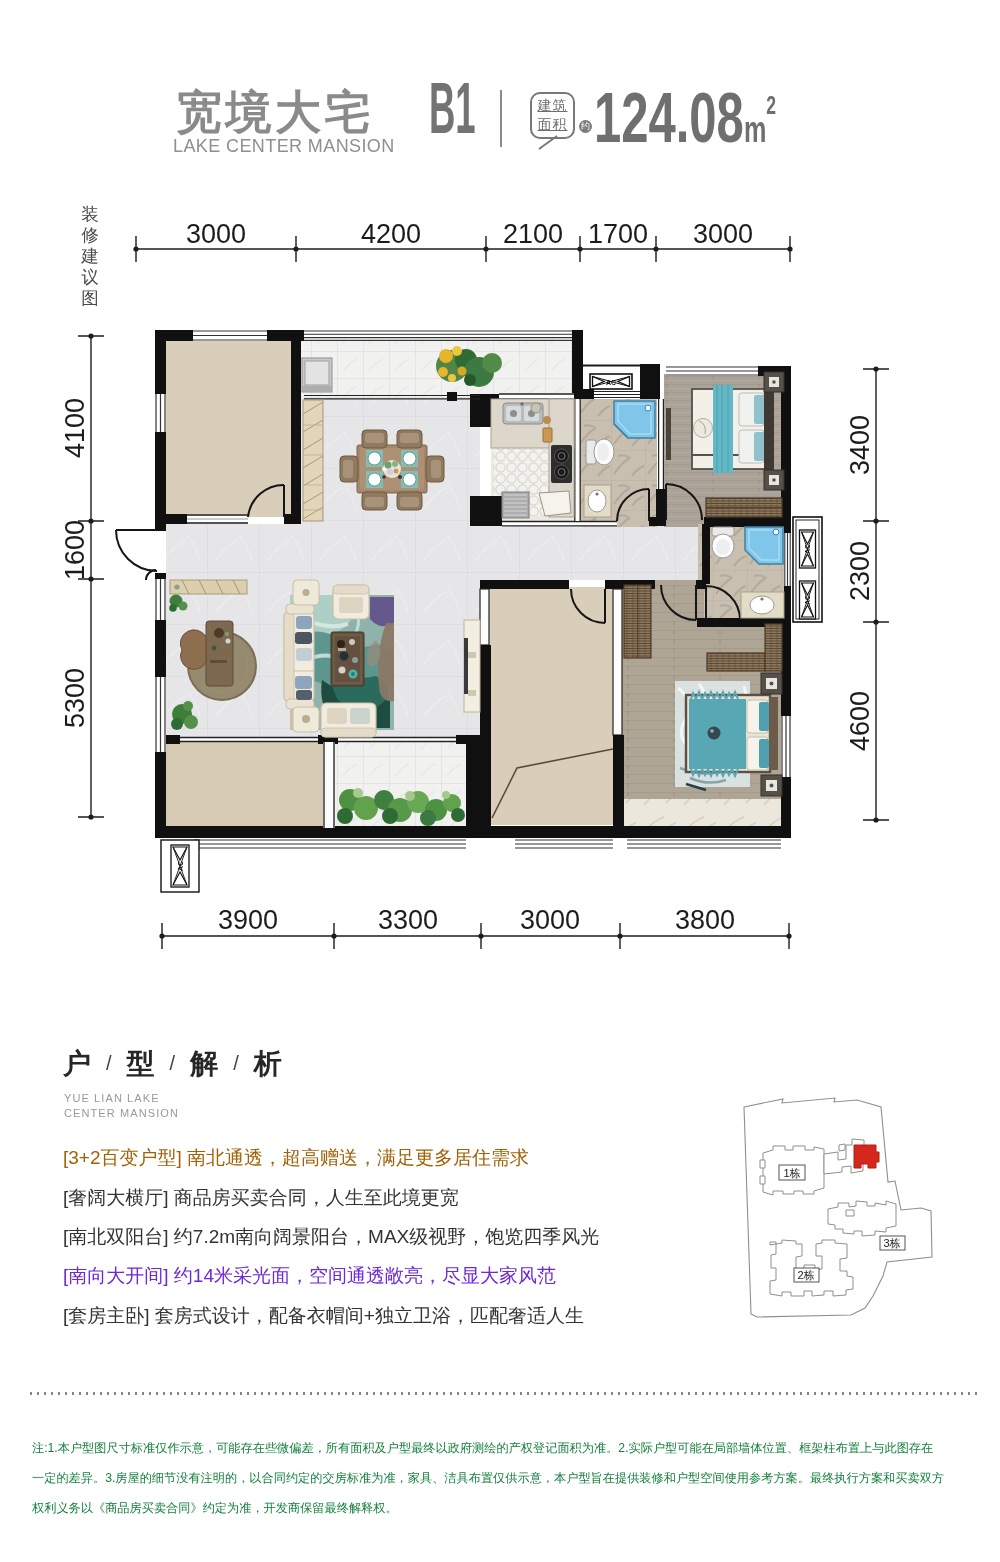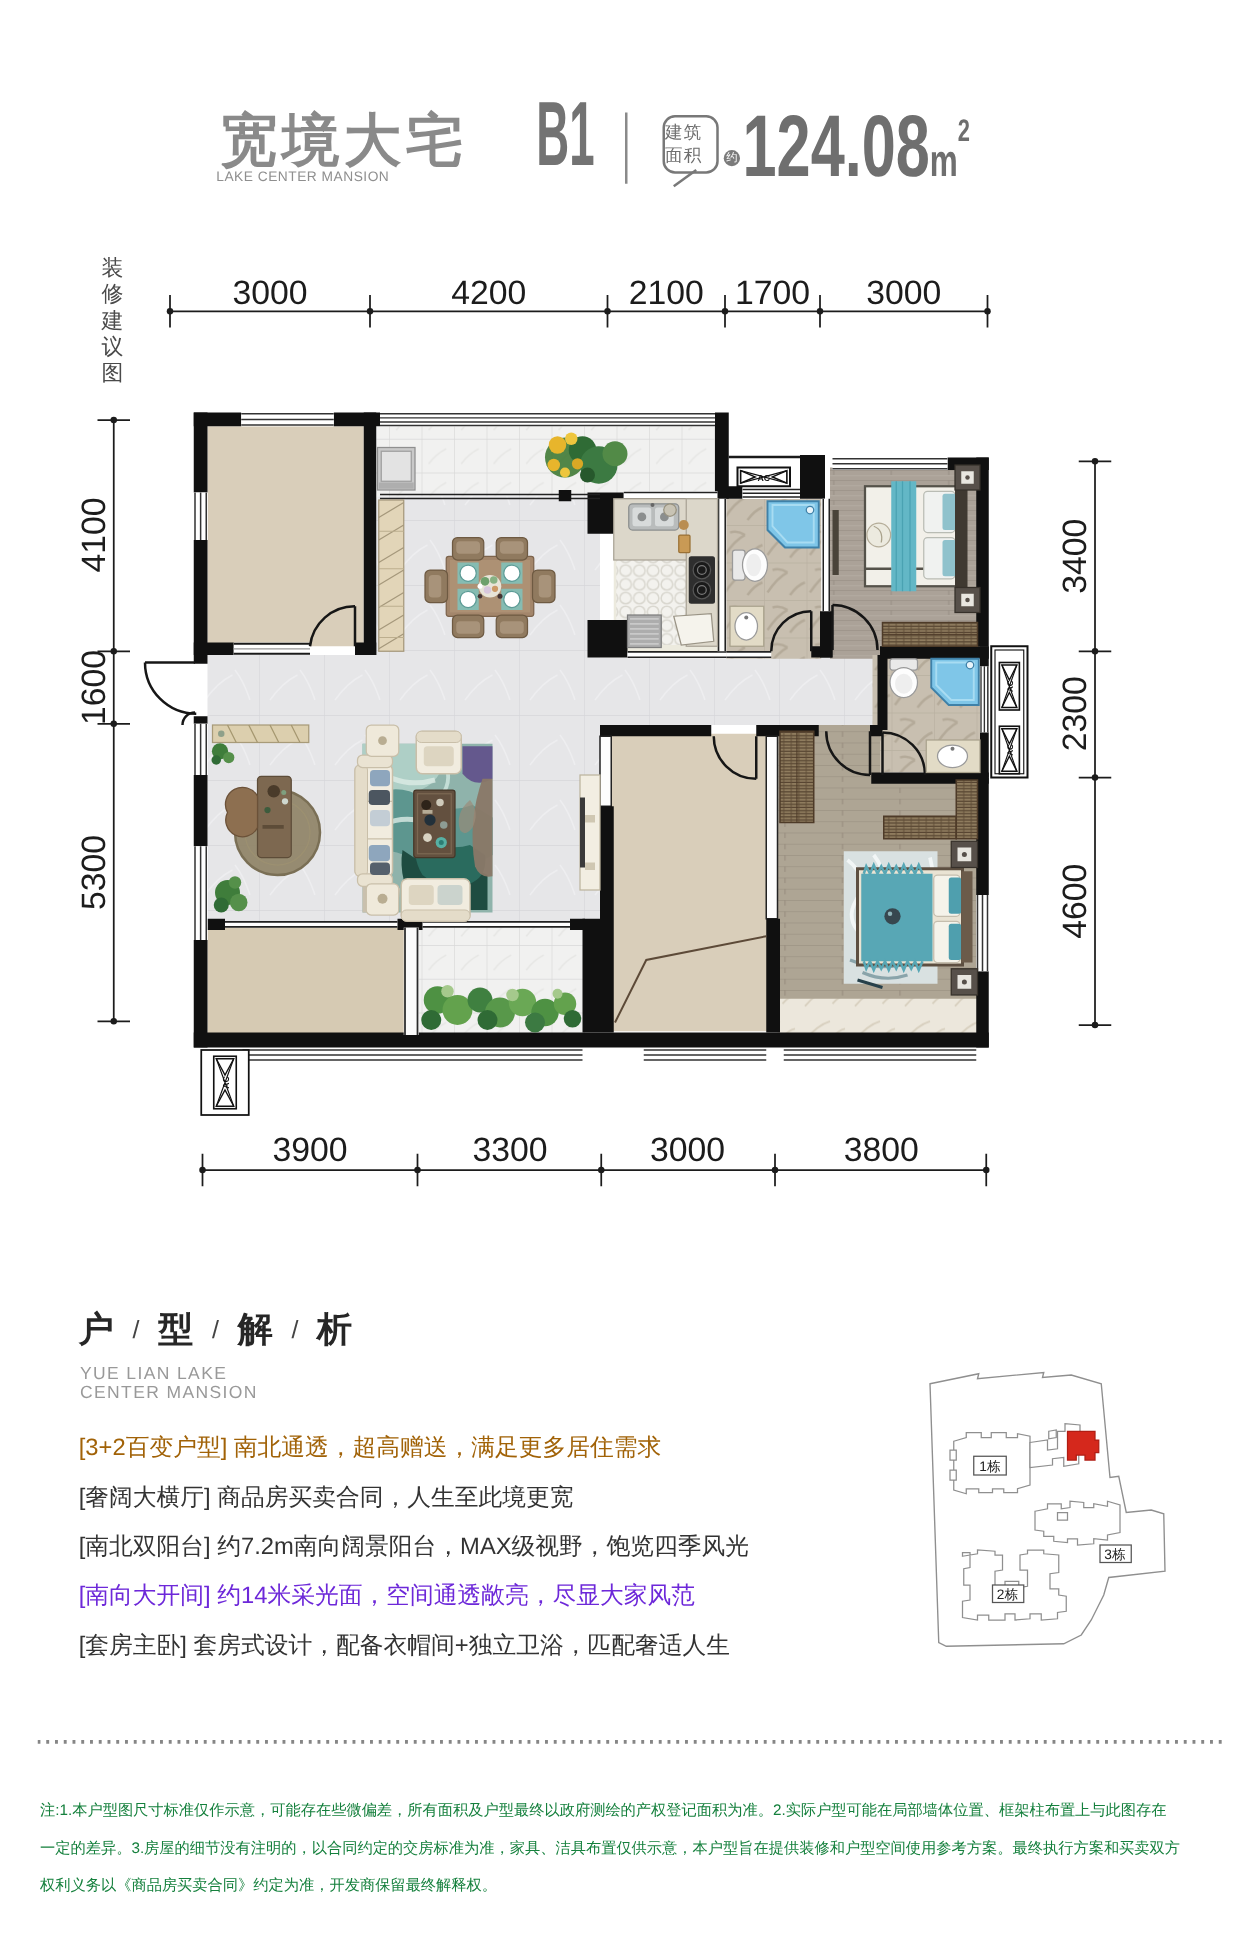--- a/index.html
+++ b/index.html
@@ -5,27 +5,27 @@
 html,body{margin:0;padding:0;}
 body{width:1000px;height:1562px;position:relative;background:#ffffff;overflow:hidden;
  font-family:"Liberation Sans",sans-serif;}
 .abs{position:absolute;}
 </style>
 </head>
 <body>
 
 <div class="abs" style="left:176px;top:82px;font-family:'Liberation Serif',serif;font-size:46px;font-weight:700;color:#8a8a8a;letter-spacing:3.5px;white-space:nowrap;">宽境大宅</div>
 
-<div class="abs" style="left:173px;top:136px;font-size:11px;color:#8f8f8f;letter-spacing:0.4px;white-space:nowrap;">LAKE CENTER MANSION</div>
+<div class="abs" style="left:173px;top:136px;font-size:18px;color:#8f8f8f;letter-spacing:0.4px;white-space:nowrap;">LAKE CENTER MANSION</div>
 
 <div class="abs" style="left:429px;top:71px;font-size:73px;line-height:73px;font-weight:700;color:#737373;letter-spacing:0;transform:scaleX(0.50);transform-origin:left top;white-space:nowrap;">B1</div>
 
 <div class="abs" style="left:500px;top:90px;width:2px;height:57px;background:#8a8a8a;"></div>
 
-<div class="abs" style="left:530px;top:92px;width:41px;height:41px;border:2px solid #787878;border-radius:10px;color:#6e6e6e;font-size:14px;font-weight:500;text-align:left;line-height:19px;padding-top:2px;letter-spacing:1px;">建筑<br>面积</div>
+<div class="abs" style="left:530px;top:92px;width:41px;height:41px;border:2px solid #787878;border-radius:10px;color:#6e6e6e;font-size:14px;font-weight:500;text-align:center;line-height:19px;padding-top:2px;letter-spacing:1px;text-decoration:underline;">建筑<br>面积</div>
 
 <svg class="abs" style="left:535px;top:135px;" width="30" height="16">
     <path d="M22,1 L4,14" stroke="#787878" stroke-width="2" fill="none"></path>
   </svg>
 
 <div class="abs" style="left:579px;top:120px;width:13px;height:13px;border-radius:50%;background:#7b7b7b;color:#fff;font-size:9px;line-height:13px;text-align:center;">约</div>
 
 <div class="abs" style="left:594px;top:70px;font-size:70px;line-height:70px;font-weight:700;color:#6f6f6f;white-space:nowrap;transform:scaleX(0.70);transform-origin:left top;">124.08<span style="font-size:36px;">m</span><span style="font-size:25px;vertical-align:28px;">2</span></div>
 
 <div class="abs" style="left:80px;top:204px;width:20px;font-size:17.5px;color:#4a4a4a;line-height:21px;text-align:center;">装修建议图</div>
@@ -728,21 +728,21 @@
         <path d="M-19,-7 L-6,0 L-19,7 Z" fill="#fff" stroke="#111" stroke-width="1.1"></path>
         <path d="M19,-7 L6,0 L19,7 Z" fill="#fff" stroke="#111" stroke-width="1.1"></path>
         <path d="M-19,-7 L19,7 M-19,7 L19,-7" stroke="#111" stroke-width="0.9"></path>
         <text x="0" y="2.8" font-size="7" font-weight="bold" text-anchor="middle" fill="#111" font-family="Liberation Sans,sans-serif">AC</text>
       </g>
 </g>
 </svg>
 
 <div class="abs" style="left:63px;top:1045px;font-size:28px;font-weight:700;color:#262626;white-space:nowrap;">户<span style="font-weight:400;font-size:20px;color:#444;margin:0 15px;vertical-align:3px;">/</span>型<span style="font-weight:400;font-size:20px;color:#444;margin:0 15px;vertical-align:3px;">/</span>解<span style="font-weight:400;font-size:20px;color:#444;margin:0 15px;vertical-align:3px;">/</span>析</div>
 
-<div class="abs" style="left:64px;top:1091px;font-size:14px;color:#999;letter-spacing:1.1px;line-height:14.5px;">YUE LIAN LAKE<br>CENTER MANSION</div>
+<div class="abs" style="left:64px;top:1091px;font-size:11px;color:#999;letter-spacing:1.1px;line-height:14.5px;">YUE LIAN LAKE<br>CENTER MANSION</div>
 
 <div class="abs" style="left:63px;top:1145px;font-size:19px;color:#a16207;white-space:nowrap;">[3+2百变户型] 南北通透，超高赠送，满足更多居住需求</div>
 
 <div class="abs" style="left:63px;top:1185px;font-size:19px;color:#333;white-space:nowrap;">[奢阔大横厅] 商品房买卖合同，人生至此境更宽</div>
 
 <div class="abs" style="left:63px;top:1224px;font-size:19px;color:#333;white-space:nowrap;">[南北双阳台] 约7.2m南向阔景阳台，MAX级视野，饱览四季风光</div>
 
 <div class="abs" style="left:63px;top:1263px;font-size:19px;color:#6d28d9;white-space:nowrap;">[南向大开间] 约14米采光面，空间通透敞亮，尽显大家风范</div>
 
 <div class="abs" style="left:63px;top:1303px;font-size:19px;color:#333;white-space:nowrap;">[套房主卧] 套房式设计，配备衣帽间+独立卫浴，匹配奢适人生</div>

